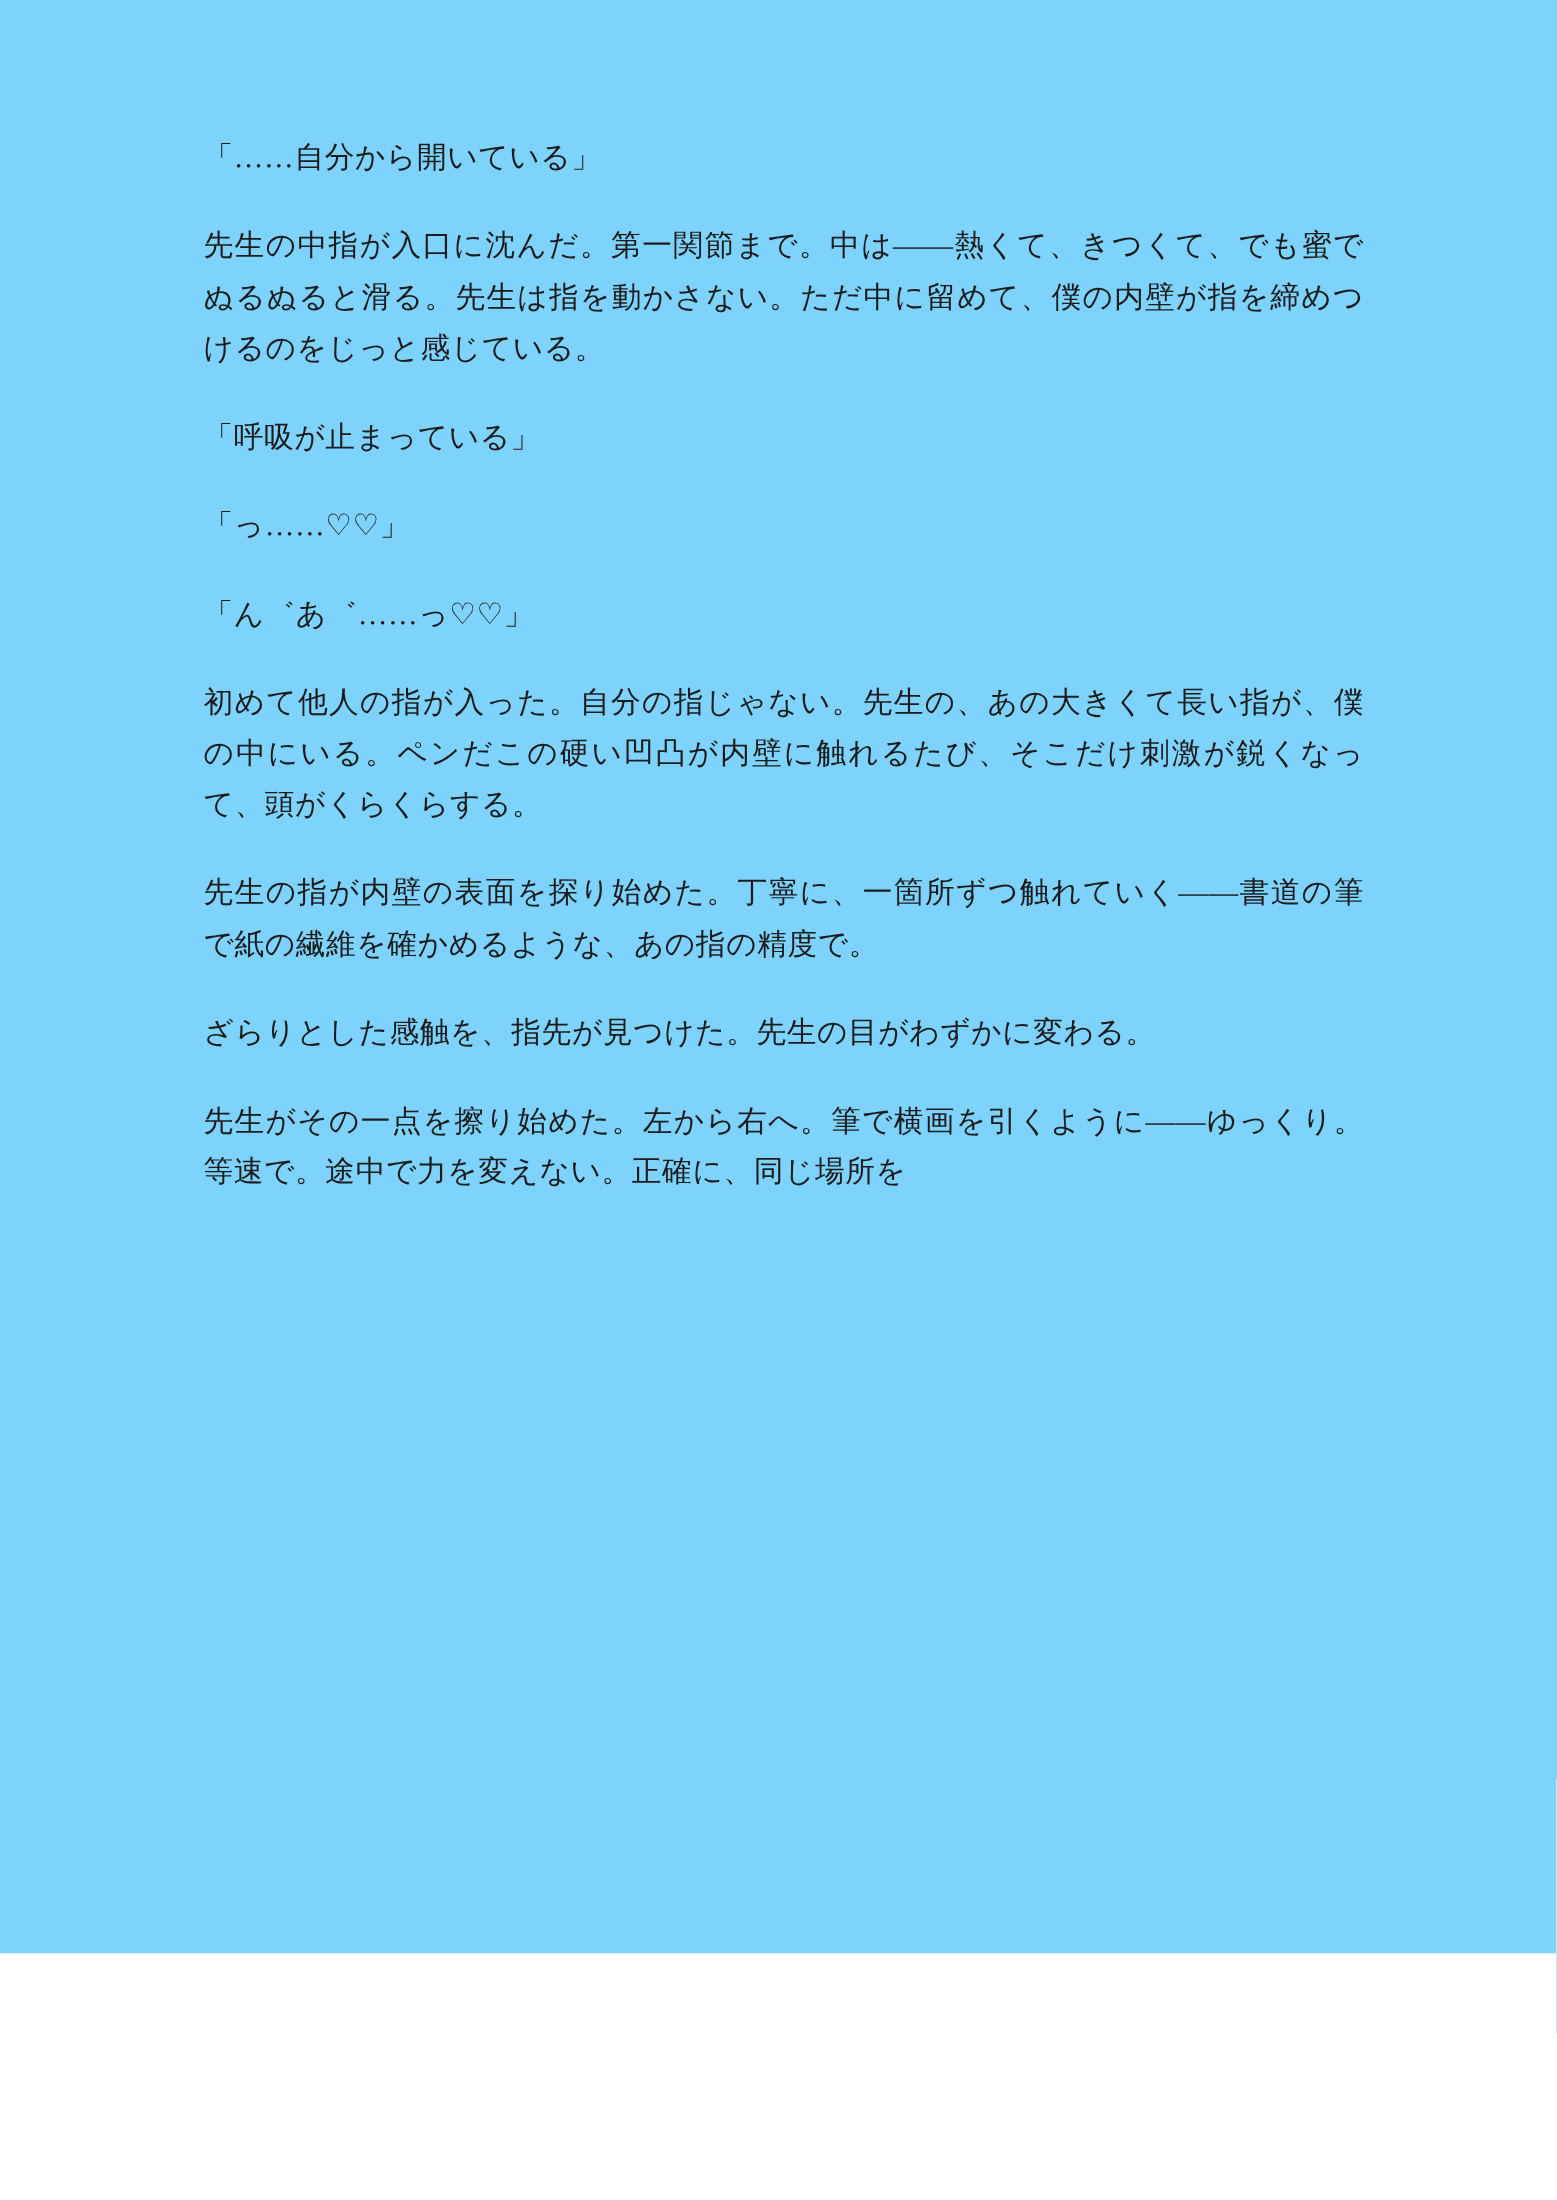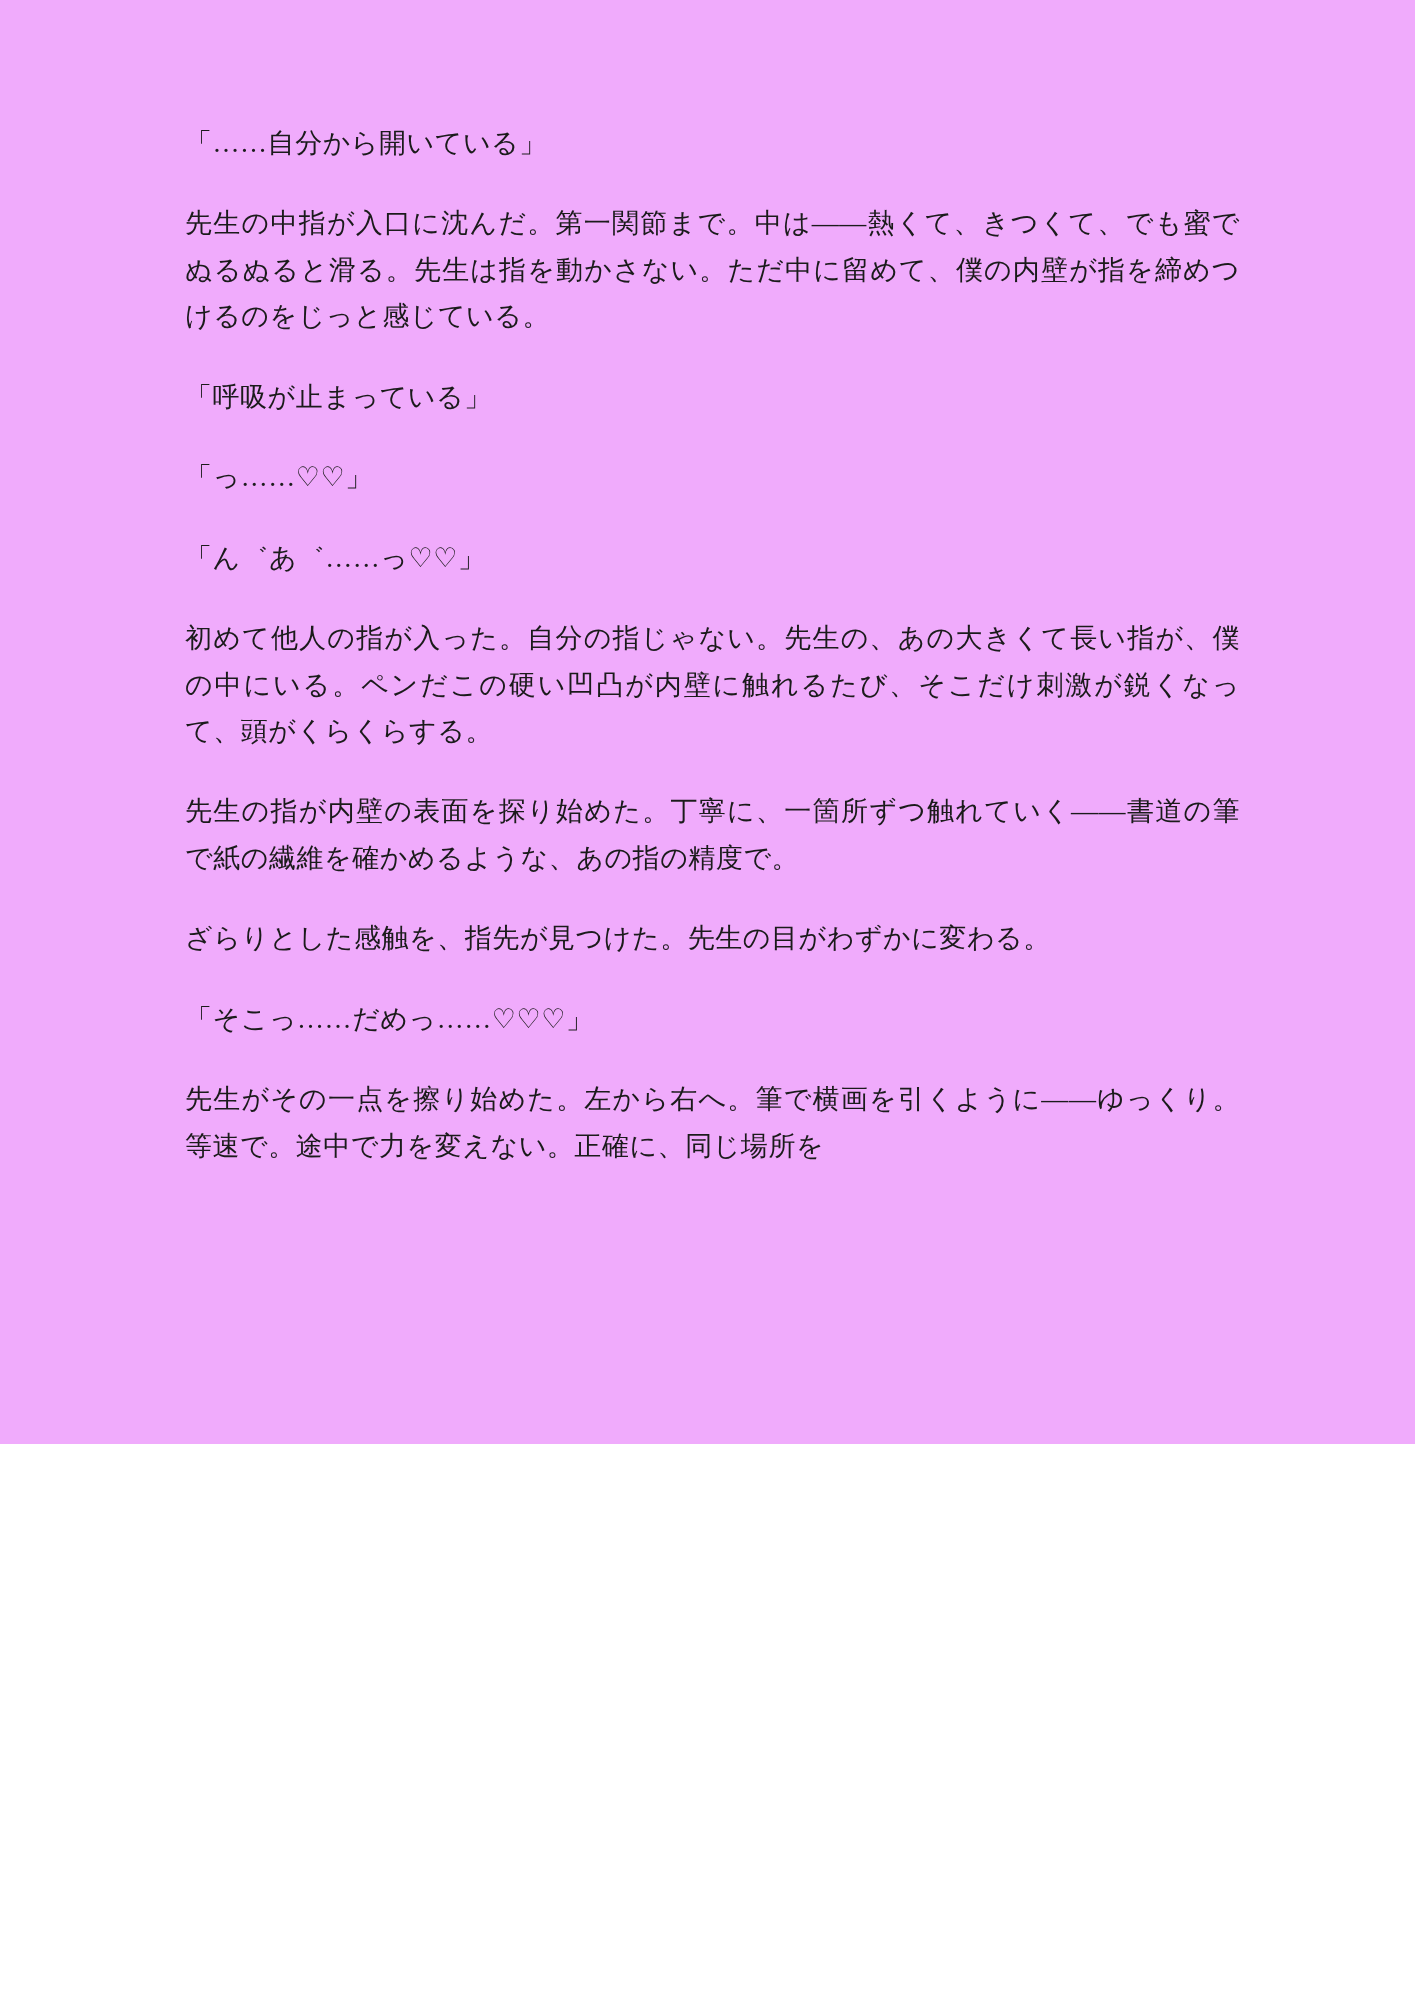--- a/index.html
+++ b/index.html
@@ -3,23 +3,23 @@
 <meta charset="utf-8">
 <style>
   html, body {
     margin: 0;
     padding: 0;
     background: #ffffff;
   }
   .page {
     position: relative;
     width: 1415px;
-    height: 1444px;
+    height: 1776px;
     margin: 0 auto;
-    background: #f0abfc;
+    background: #7dd3fc;
     box-sizing: border-box;
     overflow: hidden;
   }
   .content {
     position: absolute;
     left: 185px;
     top: 120px;
     width: 1055px;
   }
   .para {
@@ -43,16 +43,15 @@
 <div class="page">
   <div class="content">
     <p class="para">「……自分から開いている」</p>
     <p class="para">先生の中指が入口に沈んだ。第一関節まで。中は――熱くて、きつくて、でも蜜でぬるぬると滑る。先生は指を動かさない。ただ中に留めて、僕の内壁が指を締めつけるのをじっと感じている。</p>
     <p class="para">「呼吸が止まっている」</p>
     <p class="para">「っ……♡♡」</p>
     <p class="para">「ん゛あ゛……っ♡♡」</p>
     <p class="para">初めて他人の指が入った。自分の指じゃない。先生の、あの大きくて長い指が、僕の中にいる。ペンだこの硬い凹凸が内壁に触れるたび、そこだけ刺激が鋭くなって、頭がくらくらする。</p>
     <p class="para">先生の指が内壁の表面を探り始めた。丁寧に、一箇所ずつ触れていく――書道の筆で紙の繊維を確かめるような、あの指の精度で。</p>
     <p class="para">ざらりとした感触を、指先が見つけた。先生の目がわずかに変わる。</p>
-    <p class="para">「そこっ……だめっ……♡♡♡」</p>
     <p class="para">先生がその一点を擦り始めた。左から右へ。筆で横画を引くように――ゆっくり。等速で。途中で力を変えない。正確に、同じ場所を</p>
   </div>
 </div>
 
 </body></html>

